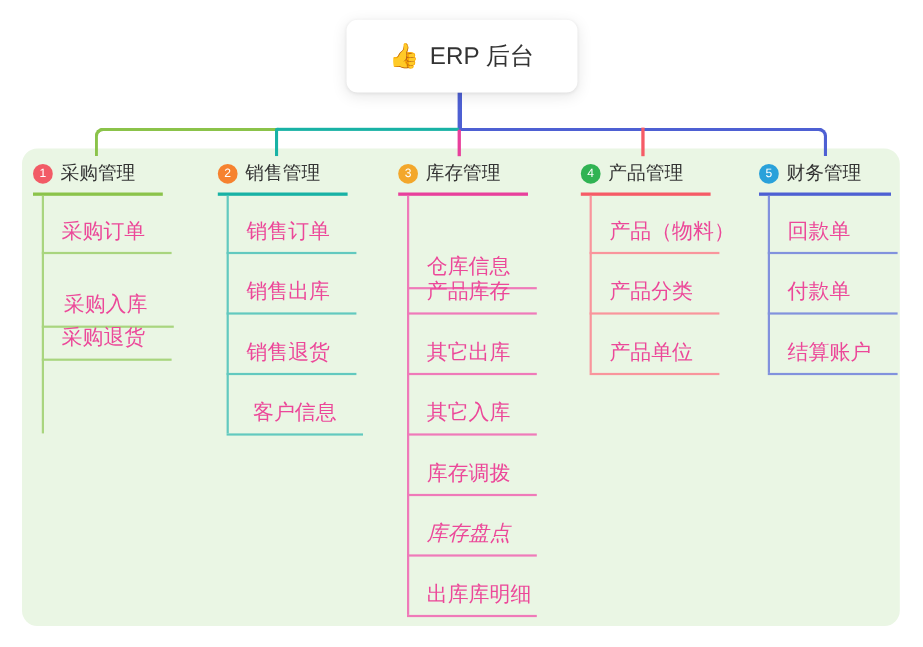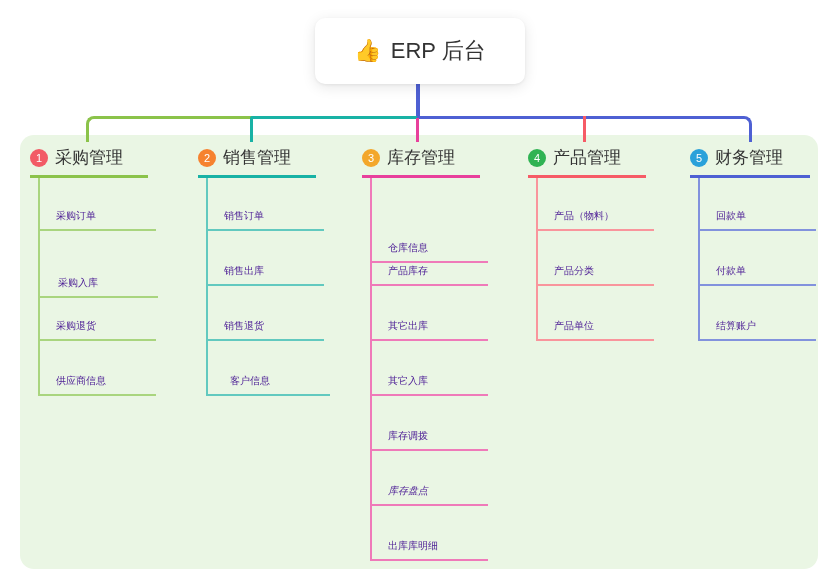--- a/index.html
+++ b/index.html
@@ -39,21 +39,21 @@
   .badge{
     width:18px;height:18px;border-radius:50%;background:var(--badge);
     color:#fff;font-size:11px;line-height:18px;text-align:center;flex:none;
   }
   .branch-label{font-size:17px;color:#333;white-space:nowrap;}
   .spine{position:absolute;left:8px;top:38px;width:2px;background:var(--cl);}
   .item{
     position:absolute;left:8px;width:100px;height:28px;
     border-bottom:2px solid var(--cl);
     padding-left:18px;box-sizing:content-box;
-    font-size:10px;color:#4c1d95;white-space:nowrap;
+    font-size:19px;color:#ec4899;white-space:nowrap;
     display:flex;align-items:flex-end;padding-bottom:6px;height:22px;
     cursor:pointer;
   }
 </style>
 </head>
 <body>
 
 <div class="canvas">
 
   <div class="panel"></div>
@@ -71,22 +71,21 @@
   <div class="conn drop" style="left: 583px; top: 116px; height: 26px; --c: #f65b66; --cl: #f9959c; --badge: #30b353;"></div>
 
   <div class="branch" style="left: 30px; --c: #8bc34a; --cl: #a9d57e; --badge: #f25b66;">
     <div class="branch-header">
       <span class="badge">1</span>
       <span class="branch-label">采购管理</span>
     </div>
     <div class="spine" style="height:216px;"></div>
     <div class="item" style="top:61px;">采购订单</div>
     <div class="item" style="top:128px;padding-left:20px;">采购入库</div>
-    <div class="item" style="top:171px;font-family:Liberation Serif, serif;">采购退货</div>
-    <div class="item" style="top:226px;">供应商信息</div>
+    <div class="item" style="top:158px;font-family:Liberation Serif, serif;">采购退货</div>
   </div>
 
   <div class="branch" style="left: 198px; --c: #18b2a5; --cl: #62c9bf; --badge: #f6822f;">
     <div class="branch-header">
       <span class="badge">2</span>
       <span class="branch-label">销售管理</span>
     </div>
     <div class="spine" style="height:216px;"></div>
     <div class="item" style="top:61px;">销售订单</div>
     <div class="item" style="top:116px;">销售出库</div>

